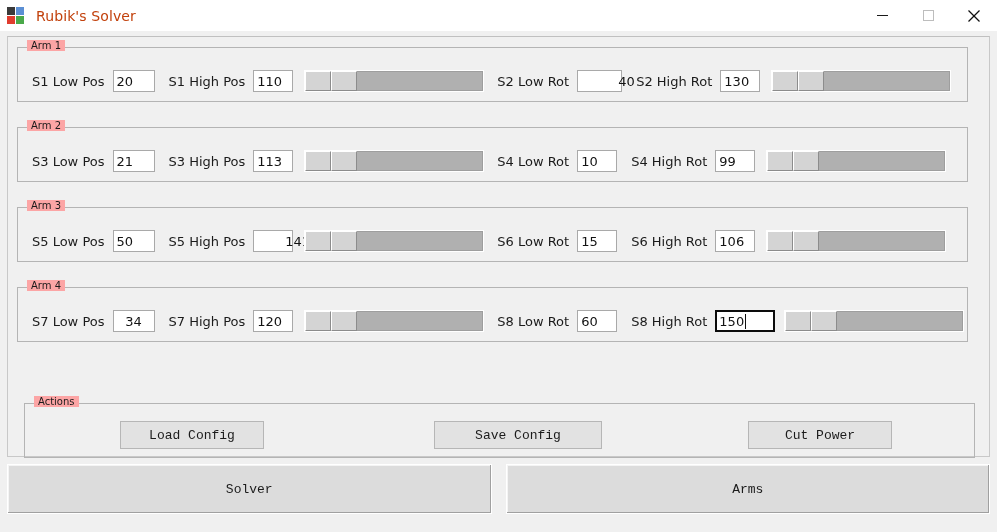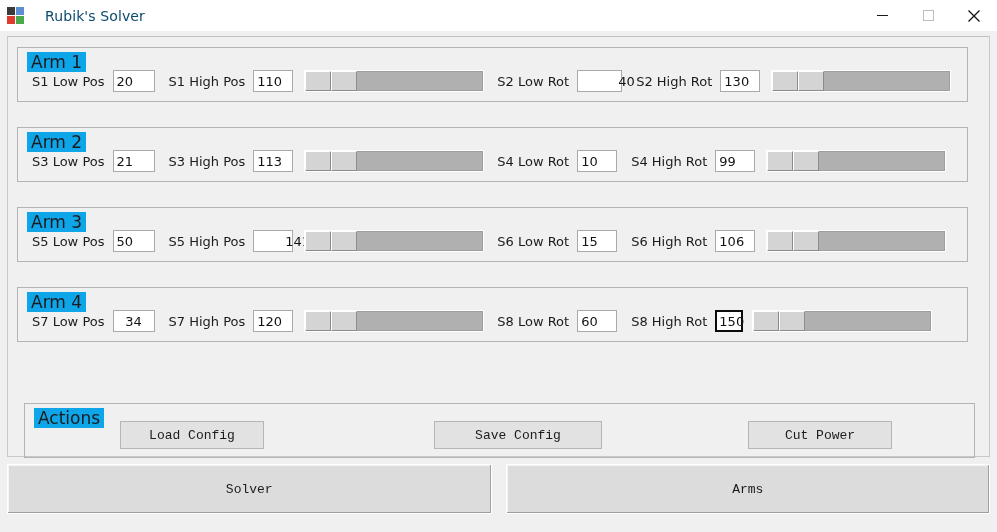--- a/index.html
+++ b/index.html
@@ -34,23 +34,23 @@
   }
   .title-icon .c {
     position: absolute;
     width: 8px; height: 8px;
   }
   .title-icon .c1 { left: 0;  top: 0;  background: #3a3a3a; }
   .title-icon .c2 { left: 9px; top: 0; background: #5b8fd4; }
   .title-icon .c3 { left: 0;  top: 9px; background: #e03c2e; }
   .title-icon .c4 { left: 9px; top: 9px; background: #4aa94a; }
   .title-text {
-    margin-left: 20px;
+    margin-left: 11px;
     font-size: 14px;
-    color: #0c4a6e;
+    color: #c2410c;
     letter-spacing: 0.1px;
   }
   .win-controls {
     margin-left: auto;
     display: flex;
     height: 31px;
   }
   .win-btn {
     width: 46px; height: 31px;
     display: flex;
@@ -83,25 +83,24 @@
     position: absolute;
     border: 1px solid #b4b4b4;
     box-sizing: border-box;
     background: transparent;
   }
   .group > .legend {
     position: absolute;
     top: -8px;
     left: 9px;
     padding: 0 4px;
-    background: #0ea5e9;
-    font-size: 17px;
+    background: #fca5a5;
+    font-size: 10px;
     color: #1b1b1b;
     white-space: nowrap;
-    margin-top: 12px;
   }
 
   .row {
     position: absolute;
     left: 0; right: 0;
     top: 18px;
     height: 30px;
     display: flex;
     align-items: center;
   }
@@ -334,21 +333,21 @@
         </div>
         <div class="slider" style="margin-left:11px; width:180px;">
           <div class="handle lo"></div>
           <div class="handle hi"></div>
         </div>
         <span class="fld-label" style="margin-left:13px;">S8 Low Rot</span>
         <div class="entry" style="margin-left:8px; width:40px;">
           <span>60</span>
         </div>
         <span class="fld-label" style="margin-left:14px;">S8 High Rot</span>
-        <div class="entry focused" style="margin-left:8px; width:28px;">
+        <div class="entry focused" style="margin-left:8px; width:60px;">
           <span>150</span>
             <span class="caret"></span>
         </div>
         <div class="slider" style="margin-left:9px; width:180px;">
           <div class="handle lo"></div>
           <div class="handle hi"></div>
         </div>
       </div>
     </div>
 

